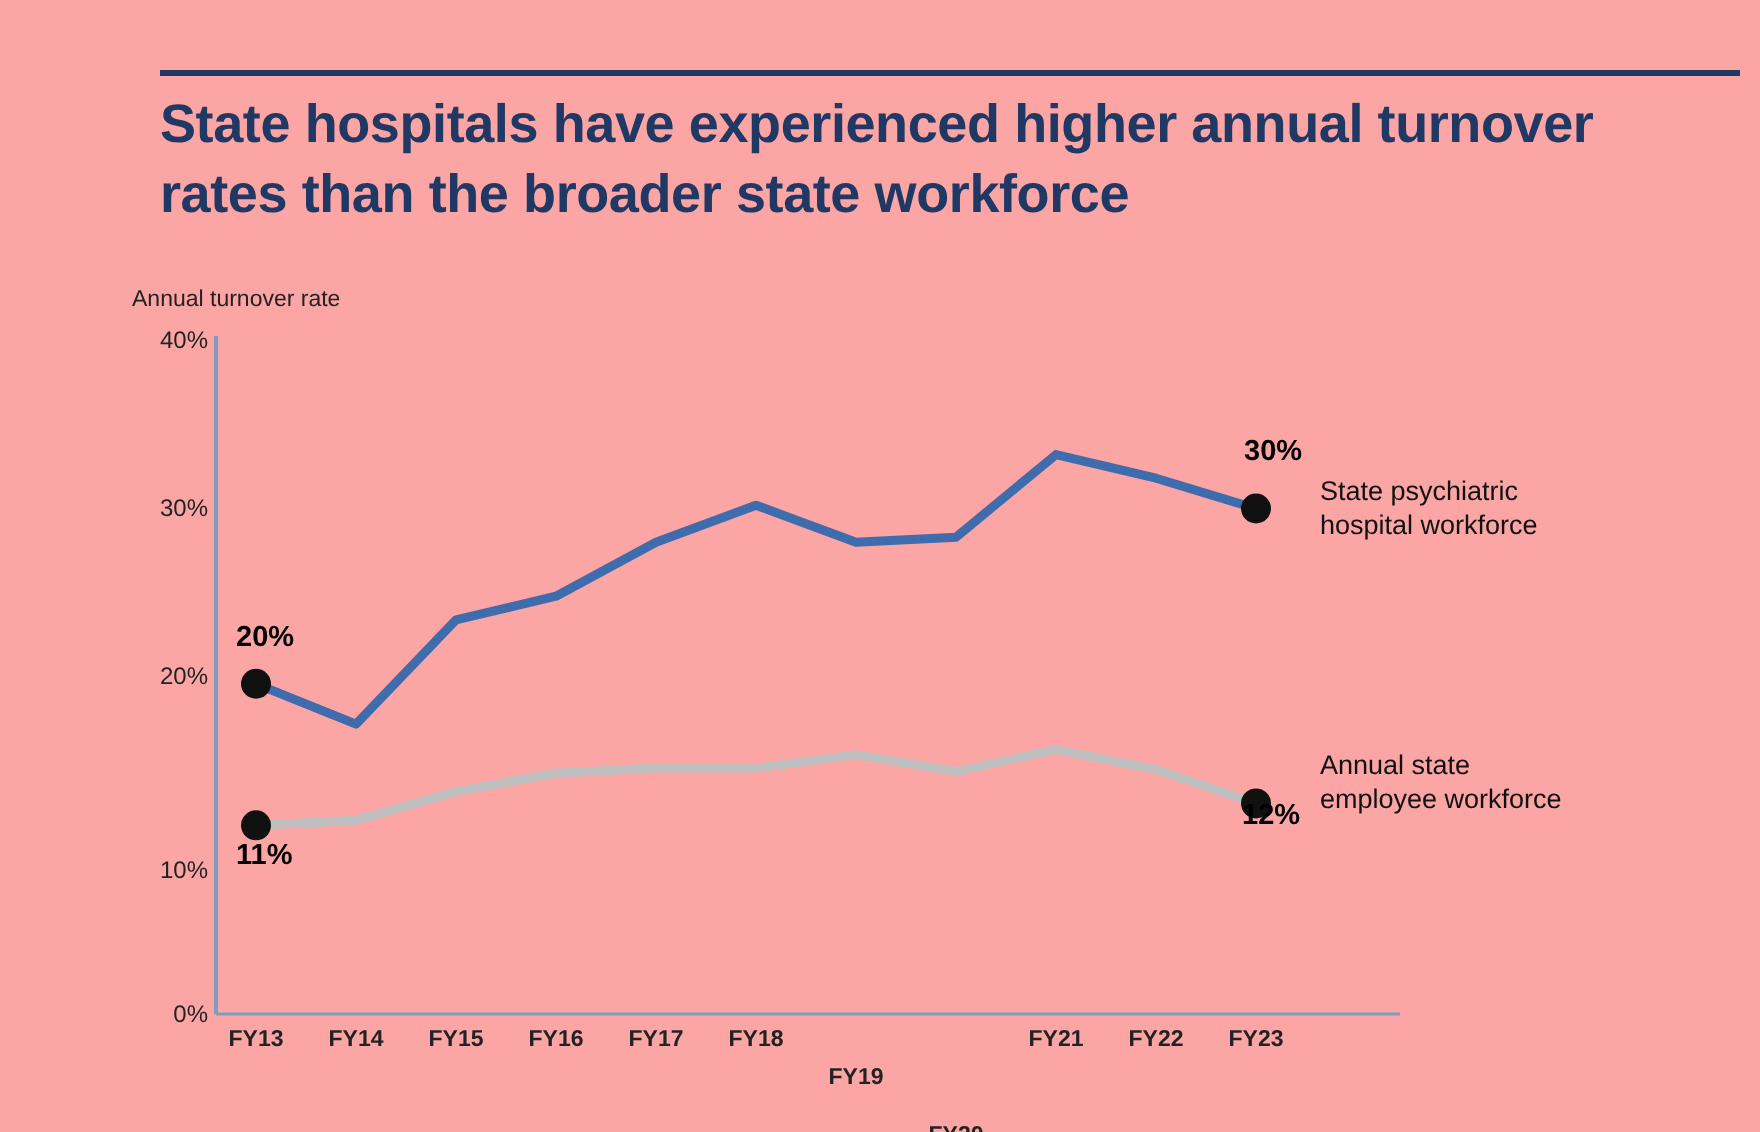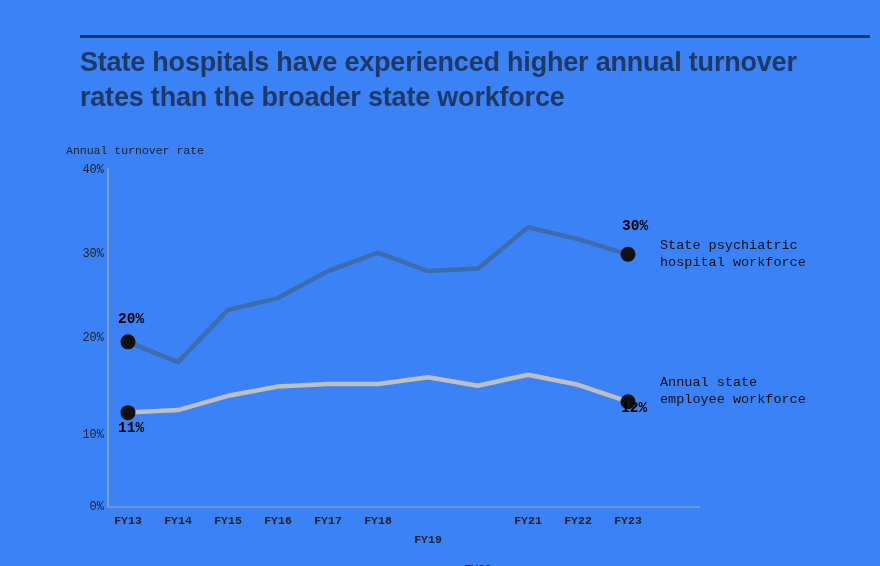--- a/index.html
+++ b/index.html
@@ -12,21 +12,21 @@
     height: 566px;
     font-family: "Liberation Sans", sans-serif;
     overflow: hidden;
     position: relative;
   }
   #slide {
     position: absolute;
     left: 0; top: 0;
     width: 880px;
     height: 566px;
-    background: #3b82f6;
+    background: #fca5a5;
   }
   
   #top-rule {
     position: absolute;
     left: 80px;
     top: 35px;
     width: 790px;
     height: 3px;
     background: #1F3864;
   }
@@ -41,21 +41,20 @@
     color: #1F3864;
     letter-spacing: -0.2px;
   }
   
   #chart-area {
     position: absolute;
     left: 0;
     top: 0;
     width: 880px;
     height: 418px;
-    font-family: Liberation Mono, monospace;
   }
   #y-axis-title {
     position: absolute;
     left: 66px;
     top: 144px;
     font-size: 11.5px;
     color: #222222;
     white-space: nowrap;
   }
   .y-tick-label {

